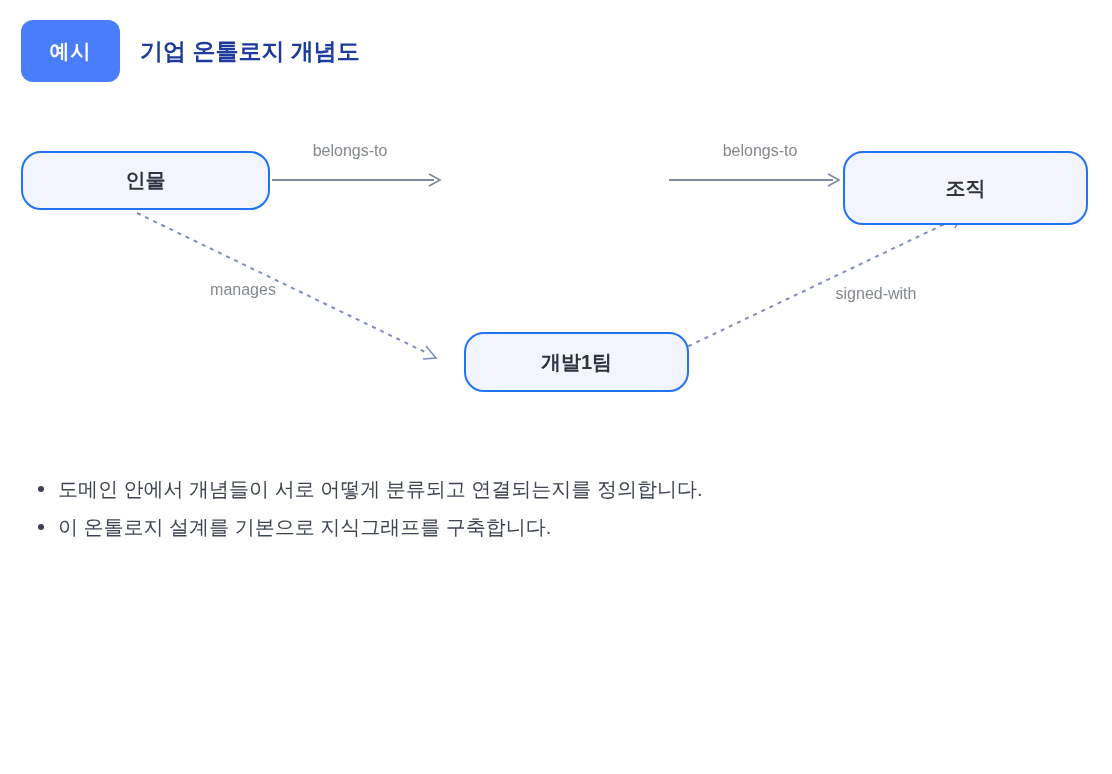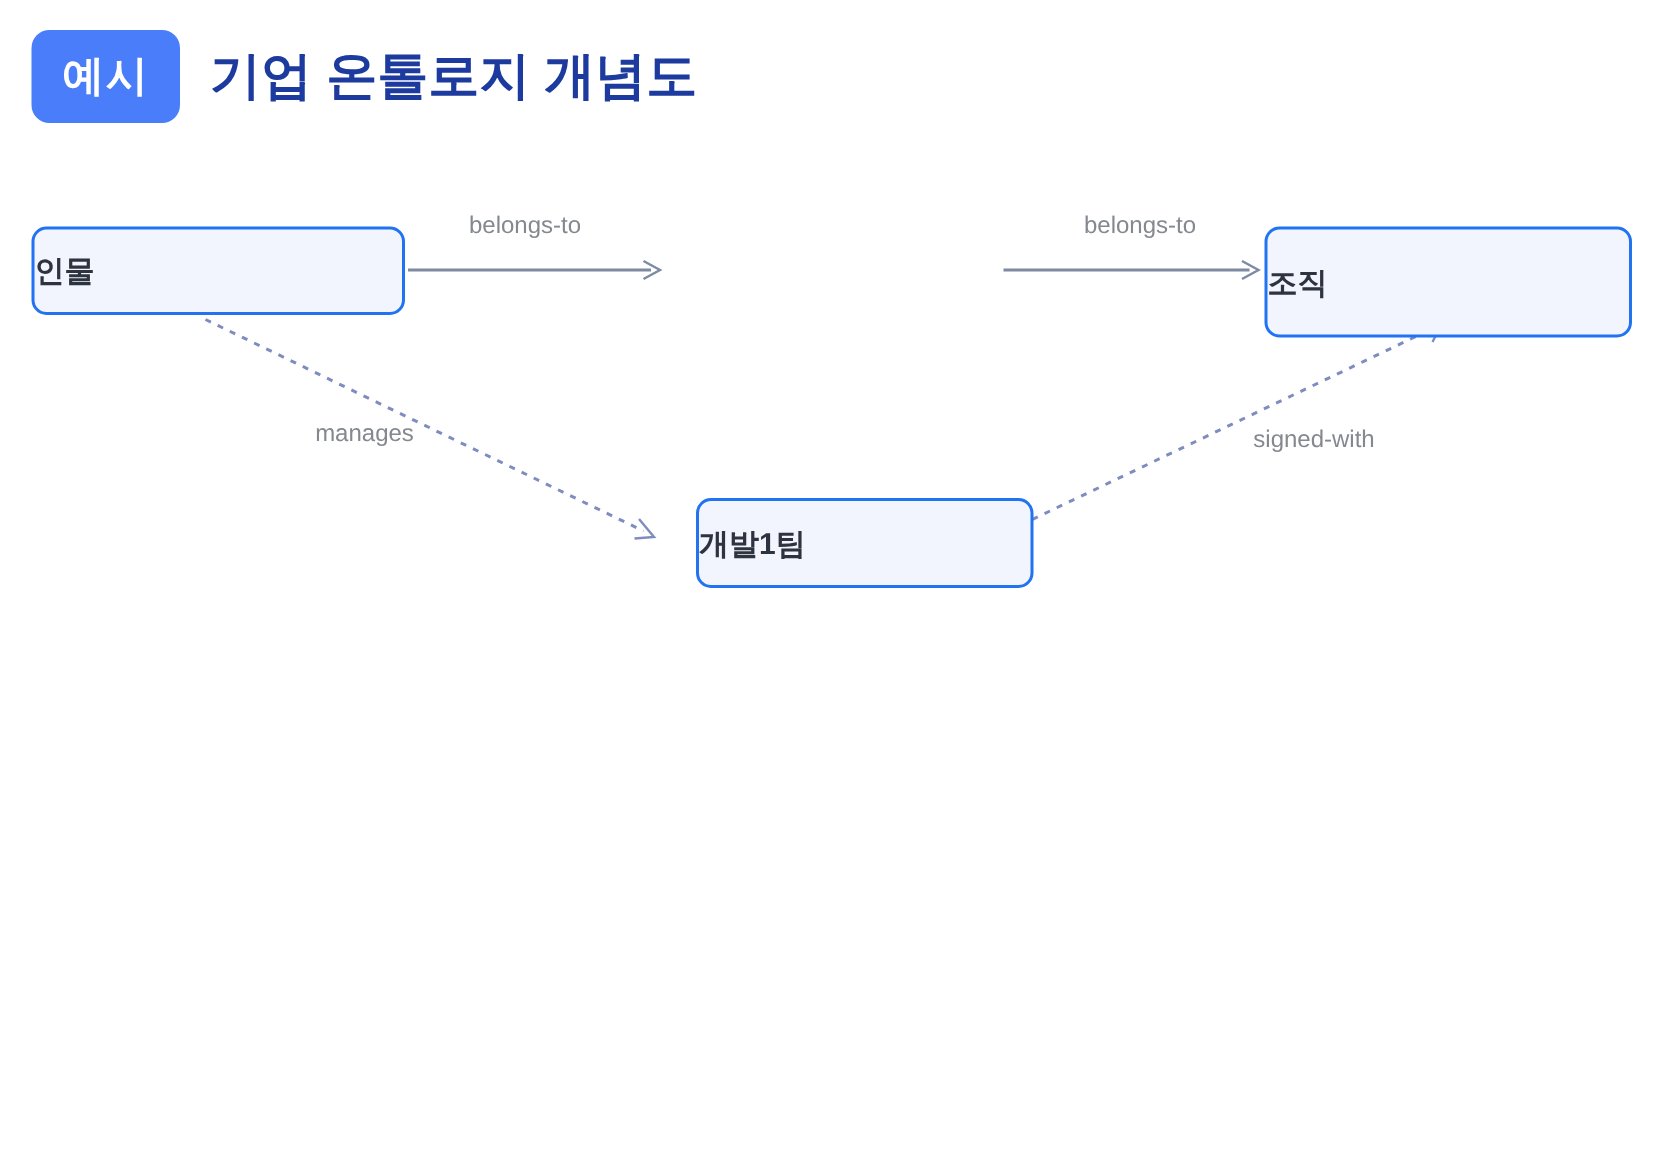--- a/index.html
+++ b/index.html
@@ -21,33 +21,33 @@
     position: absolute;
     left: 21px;
     top: 20px;
     display: flex;
     align-items: center;
     gap: 20px;
   }
   .badge {
     background: var(--badge-bg, #4a7dfa);
     color: #ffffff;
-    font-size: 28px;
+    font-size: 20px;
     font-weight: bold;
     width: 99px;
     height: 62px;
     border-radius: 12px;
     display: flex;
     align-items: center;
     justify-content: center;
     letter-spacing: 1px;
   }
   .title {
     color: var(--title, #1d3a9e);
-    font-size: 34px;
+    font-size: 23px;
     font-weight: bold;
   }
 
   
   .diagram {
     position: absolute;
     left: 0;
     top: 0;
     width: 1112px;
     height: 774px;
@@ -76,23 +76,24 @@
   .arrowhead-dashed {
     stroke: var(--dashed-edge, #7e8cc0);
     stroke-width: 1.6;
     fill: none;
   }
   .node {
     position: absolute;
     box-sizing: border-box;
     background: var(--node-fill, #f2f5fd);
     border: 2px solid var(--node-border, #2173f2);
-    border-radius: 10px;
+    border-radius: 20px;
     display: flex;
     align-items: center;
+    justify-content: center;
     color: var(--node-text, #2e3340);
     font-size: 20px;
     font-weight: bold;
   }
   .node-person       { left: 21px;  top: 151px; width: 249px; height: 59px; }
   .node-sales-team-2 { left: 444px; top: 151px; width: 223px; height: 59px; }
   .node-organization { left: 843px; top: 151px; width: 245px; height: 74px; }
   .node-dev-team-1   { left: 464px; top: 332px; width: 225px; height: 60px; }
 
   .edge-label {
@@ -171,14 +172,18 @@
     <div class="node node-dev-team-1">
       <span>개발1팀</span>
     </div>
 
     <span class="edge-label label-belongs-1">belongs-to</span>
     <span class="edge-label label-belongs-2">belongs-to</span>
     <span class="edge-label label-manages">manages</span>
     <span class="edge-label label-signed">signed-with</span>
   </div>
 
+  <ul class="notes">
+    <li>도메인 안에서 개념들이 서로 어떻게 분류되고 연결되는지를 정의합니다.</li>
+    <li>이 온톨로지 설계를 기본으로 지식그래프를 구축합니다.</li>
+  </ul>
 
 </div>
 
 </body></html>

